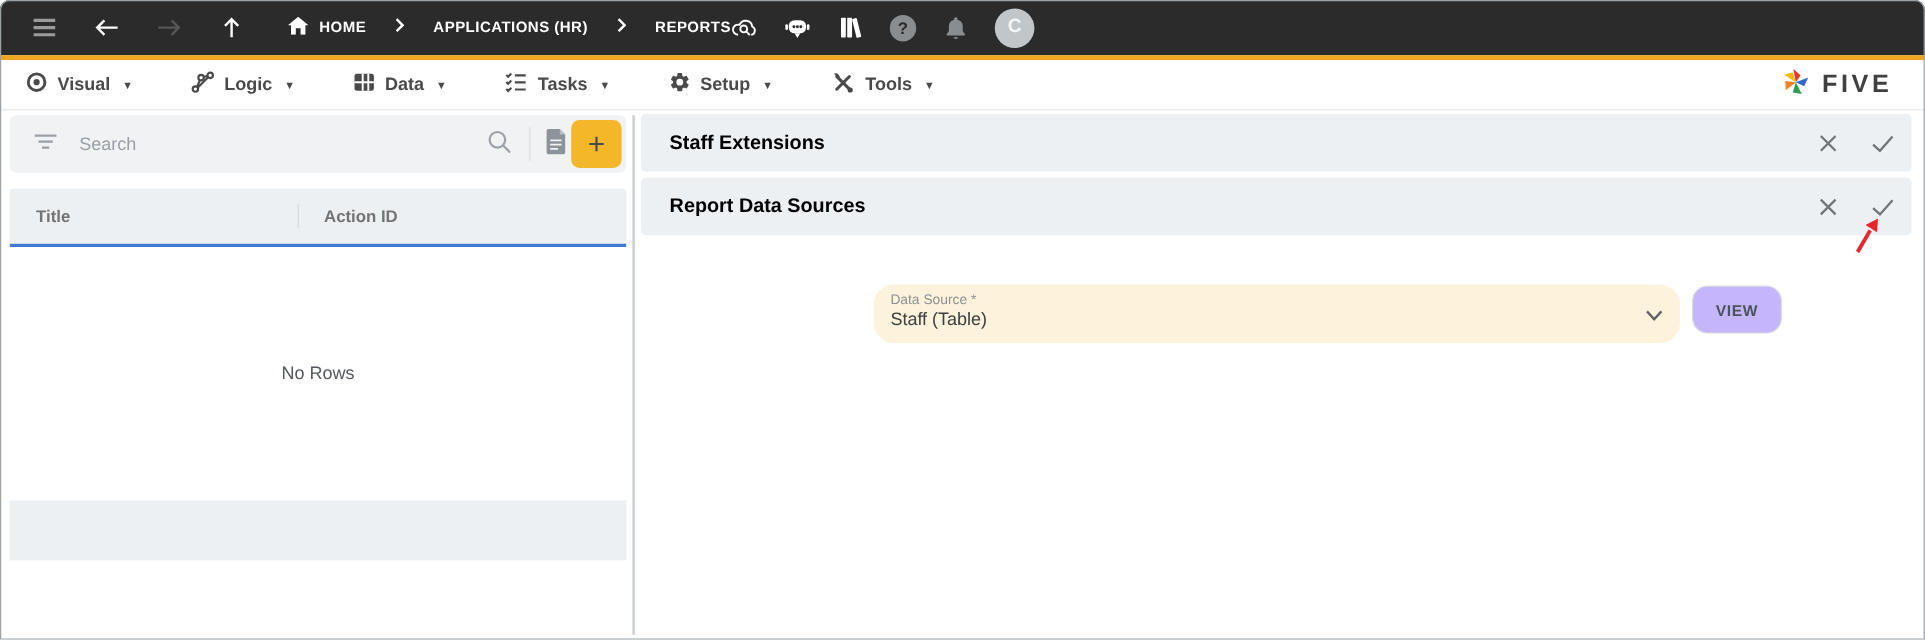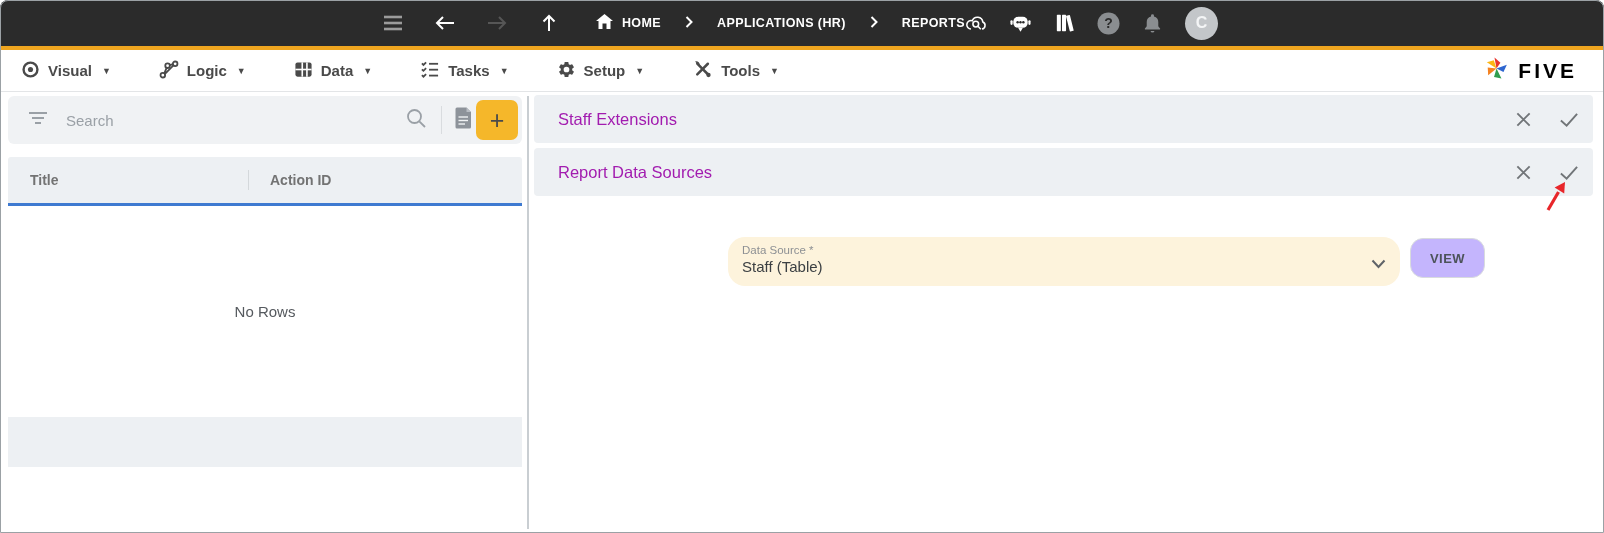--- a/index.html
+++ b/index.html
@@ -1,38 +1,38 @@
 <!DOCTYPE html>
 <html><head>
 <meta charset="utf-8">
 <style>
   * { margin:0; padding:0; box-sizing:border-box; }
   html,body { width:1604px; height:533px; background:#fff; font-family:"Liberation Sans", sans-serif; overflow:hidden; }
   .frame { position:absolute; inset:0; border:1px solid #9ba1a5; border-radius:8px 8px 0 0; pointer-events:none; z-index:50; }
 
   
   .navbar { position:absolute; left:0; top:0; width:1604px; height:46px; background:#2b2b2b;
-            border-radius:8px 8px 0 0; display:flex; align-items:center; justify-content:center; }
+            border-radius:8px 8px 0 0; display:flex; align-items:center; justify-content:flex-start; }
   .accent-line { position:absolute; left:0; top:46px; width:1604px; height:4px; background:#efa51f; }
   .nav-left { display:flex; align-items:center; padding-left:26px; gap:30px; }
   .nbtn { display:flex; align-items:center; justify-content:center; width:22px; height:22px; cursor:pointer; }
   .breadcrumb { display:flex; align-items:center; gap:24px; margin-left:6px; }
   .crumb { display:flex; align-items:center; gap:9px; color:#ffffff; font-size:12.5px; font-weight:700; letter-spacing:.4px; cursor:pointer; }
   .nav-right { display:flex; align-items:center; gap:21px; padding-right:30px; }
   .circle-ic { width:23px; height:23px; display:flex; align-items:center; justify-content:center; cursor:pointer; }
   .avatar { width:33px; height:33px; border-radius:50%; background:#c3c6c9; color:#f4f5f6; font-size:16px; font-weight:700;
             display:flex; align-items:center; justify-content:center; cursor:pointer; }
 
   
   .menubar { position:absolute; left:1px; top:50px; width:1602px; height:42px; background:#fff;
              border-bottom:1px solid #e3e5e7; display:flex; align-items:center; padding:0 26px 0 20px; }
   .menu-item { display:flex; align-items:center; gap:8px; color:#4a4a4a; font-size:15px; font-weight:700; cursor:pointer; margin-right:48px; }
   .menu-item .caret { font-size:9px; margin-left:2px; color:#4a4a4a; }
   .brand { margin-left:auto; display:flex; align-items:center; gap:8px; }
-  .brand-word { font-size:21px; font-weight:700; letter-spacing:3px; color:#000000; }
+  .brand-word { font-size:21px; font-weight:700; letter-spacing:3px; color:#404040; }
 
   
   .left-panel { position:absolute; left:8px; top:96px; width:514px; height:371px; display:flex; flex-direction:column; }
   .search-row { height:48px; flex:0 0 48px; background:#f0f2f4; border-radius:6px; display:flex; align-items:center; padding:0 4px 0 20px; }
   .search-input { flex:1; border:none; outline:none; background:transparent; font-size:15px; color:#202124;
                   font-family:"Liberation Sans", sans-serif; margin-left:18px; }
   .search-input::placeholder { color:#9aa0a6; }
   .vdivider { width:1px; height:28px; background:#d9dcdf; margin:0 12px 0 14px; }
   .add-btn { width:42px; height:40px; background:#f5b72a; border:none; border-radius:7px; color:#4a4a4a;
              font-size:25px; font-weight:400; line-height:1; cursor:pointer; display:flex; align-items:center; justify-content:center; margin-left:2px; }
@@ -46,21 +46,21 @@
   .tbody { flex:1; background:#fff; display:flex; align-items:center; justify-content:center; }
   .no-rows { font-size:15px; color:#55595e; }
   .tfoot { height:50px; flex:0 0 50px; background:#edf0f3; }
 
   .splitter { position:absolute; left:527px; top:96px; width:2px; height:433px; background:#c9ced2; }
 
   
   .right-panel { position:absolute; left:534px; top:95px; width:1059px; height:438px; display:flex; flex-direction:column; }
   .form-bar { height:48px; flex:0 0 48px; background:#edf0f3; border-radius:4px; display:flex; align-items:center;
               padding:0 14px 0 24px; margin-bottom:5px; }
-  .form-title { font-size:16.5px; font-weight:400; color:#a21caf; }
+  .form-title { font-size:16.5px; font-weight:700; color:#000000; }
   .bar-actions { margin-left:auto; display:flex; align-items:center; gap:26px; }
   .icon-btn { width:20px; height:20px; display:flex; align-items:center; justify-content:center; cursor:pointer; }
   .form-content { position:relative; flex:1; background:#fff; }
 
   .field-row { position:absolute; left:194px; top:36px; display:flex; align-items:flex-start; }
   .combo { width:672px; height:49px; background:#fdf3dc; border-radius:17px; padding:7px 14px 0 14px; position:relative; cursor:pointer; }
   .combo-label { font-size:11.5px; color:#8d9094; }
   .combo-value { font-size:15px; color:#3c4043; margin-top:2px; }
   .combo-chevron { position:absolute; right:14px; top:18px; }
   .view-btn { margin-left:10px; margin-top:1px; width:75px; height:40px; background:#c4b5fd; border:1px solid #d8dbde; border-radius:13px;

